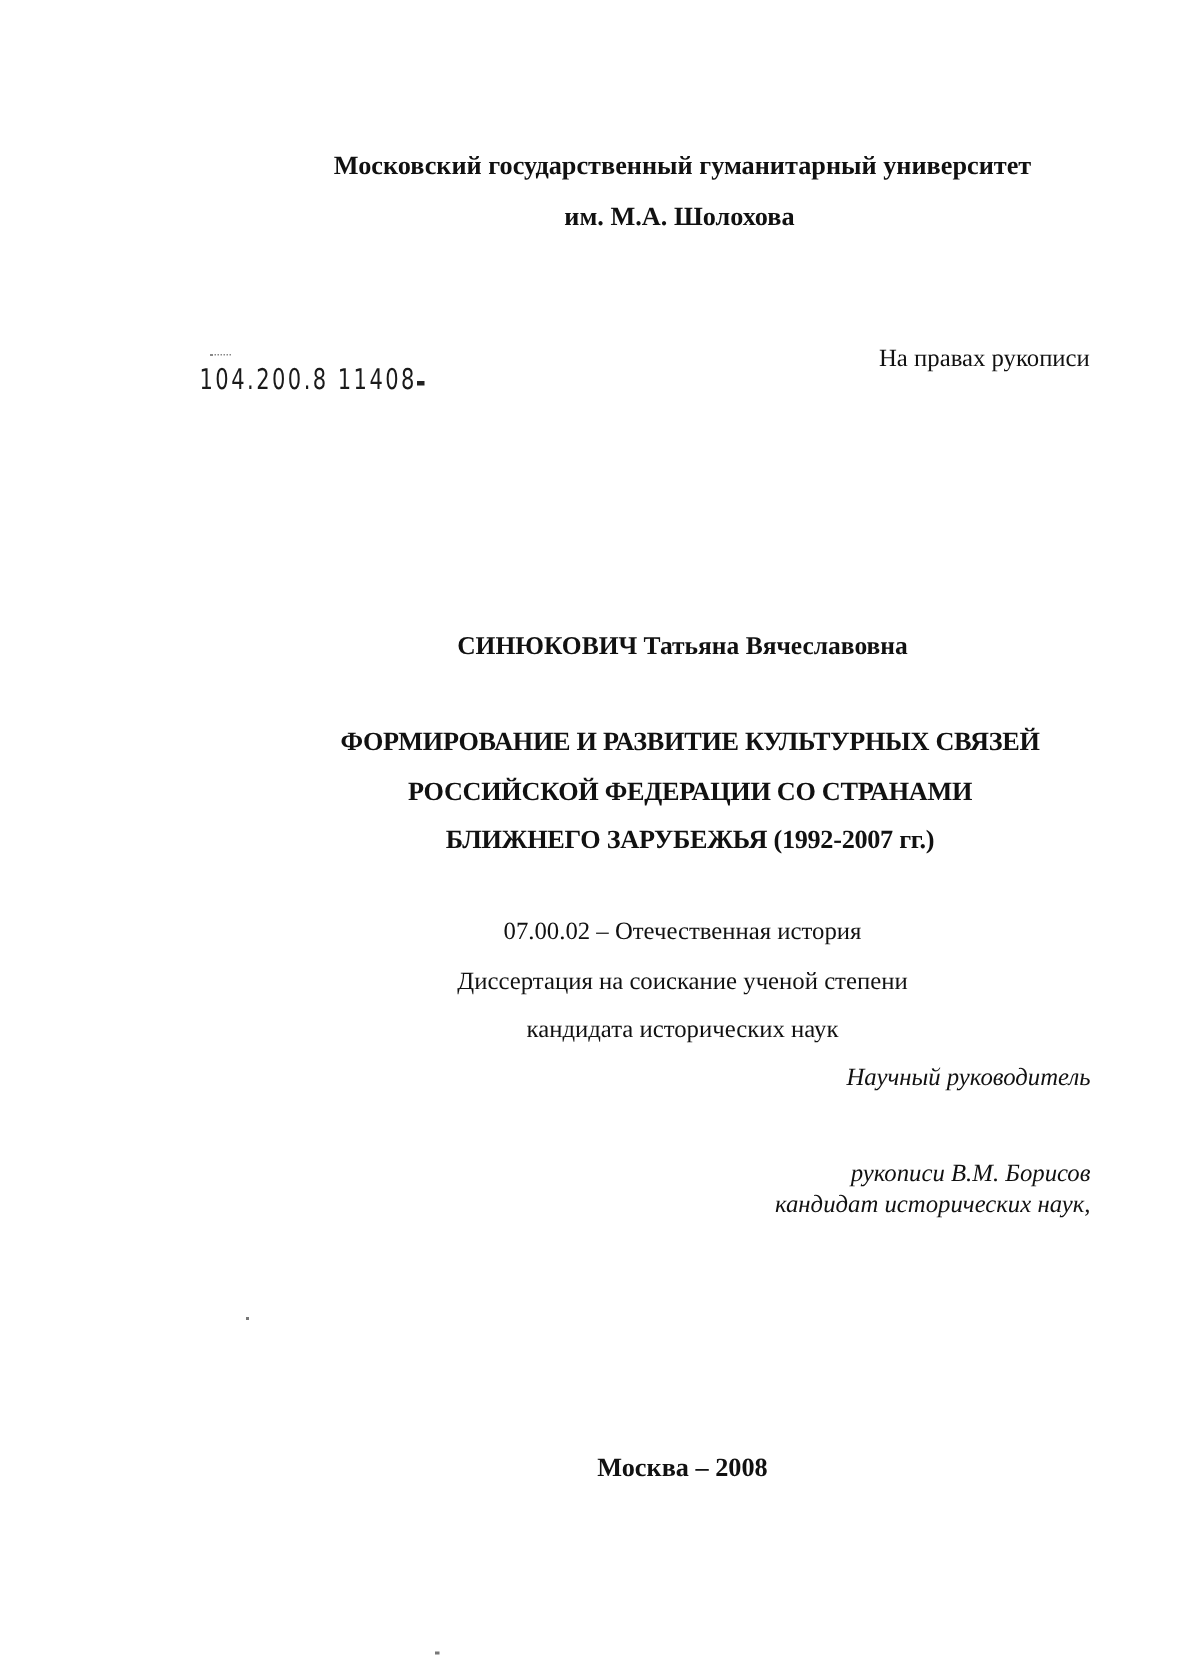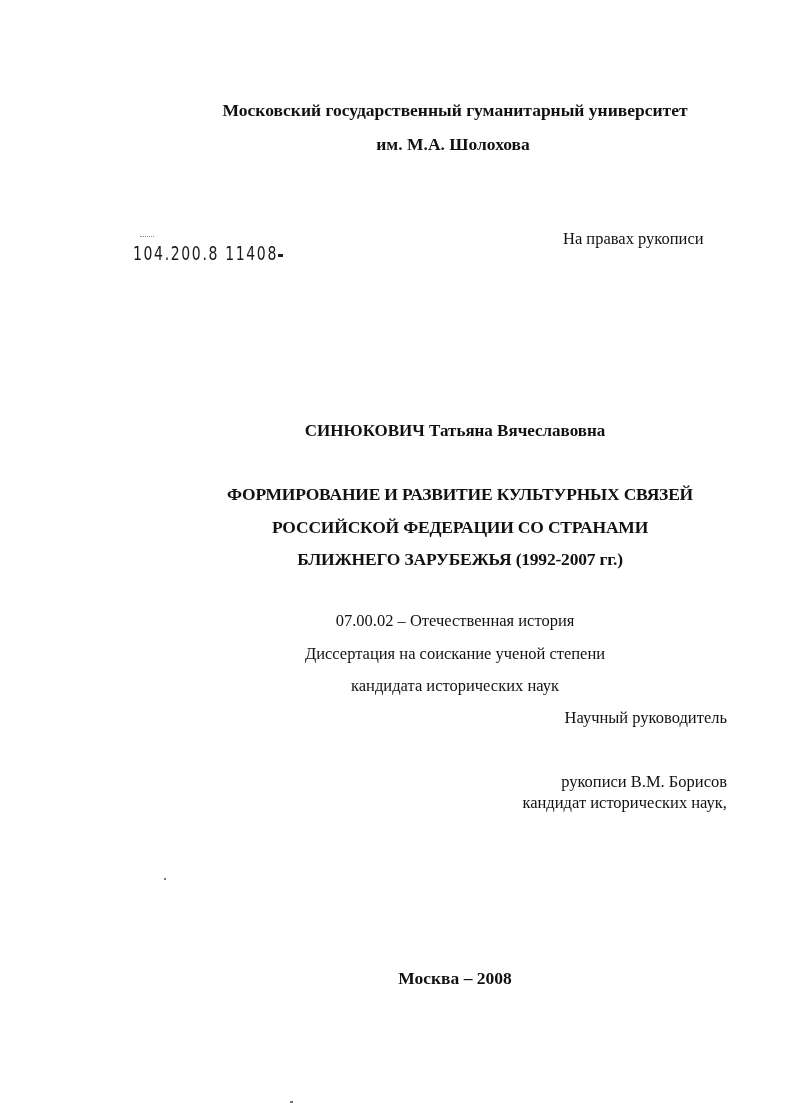--- a/index.html
+++ b/index.html
@@ -30,21 +30,21 @@
     }
     .univ2 {
       top: 136px;
       font-size: 17.5px;
       left: 0;
       width: 906px;
       text-align: center;
     }
     .rights {
       top: 231px;
-      left: 563px;
+      left: 586px;
       font-size: 16.5px;
     }
     .stamp {
       top: 244px;
       left: 133px;
       font-family: "DejaVu Sans Condensed", "DejaVu Sans", sans-serif;
       font-size: 19px;
       letter-spacing: 2px;
       color: #1a1a1a;
       transform: scaleX(0.82);
@@ -80,20 +80,21 @@
       width: 910px;
       text-align: center;
     }
     .s1 { top: 613px; }
     .s2 { top: 646px; }
     .s3 { top: 678px; }
     .sup {
       font-size: 16.5px;
       right: 70px;
       text-align: center;
+      font-style: italic;
     }
     .sup1 { top: 710px; }
     .sup2 { top: 757px; margin-top: 38px; }
     .sup3 { top: 774px; }
     .city {
       top: 970px;
       left: 0;
       width: 910px;
       text-align: center;
       font-size: 17.5px;

